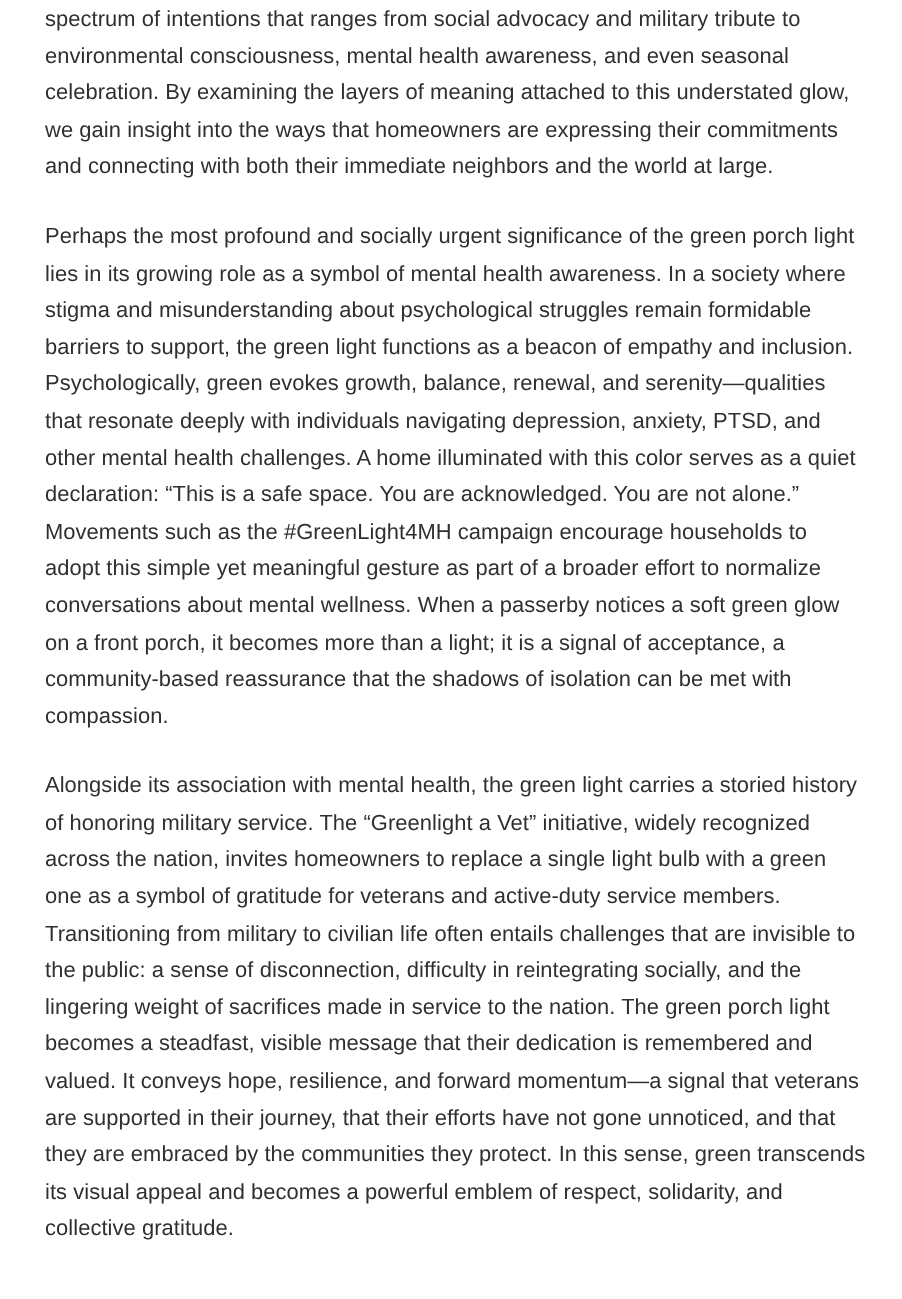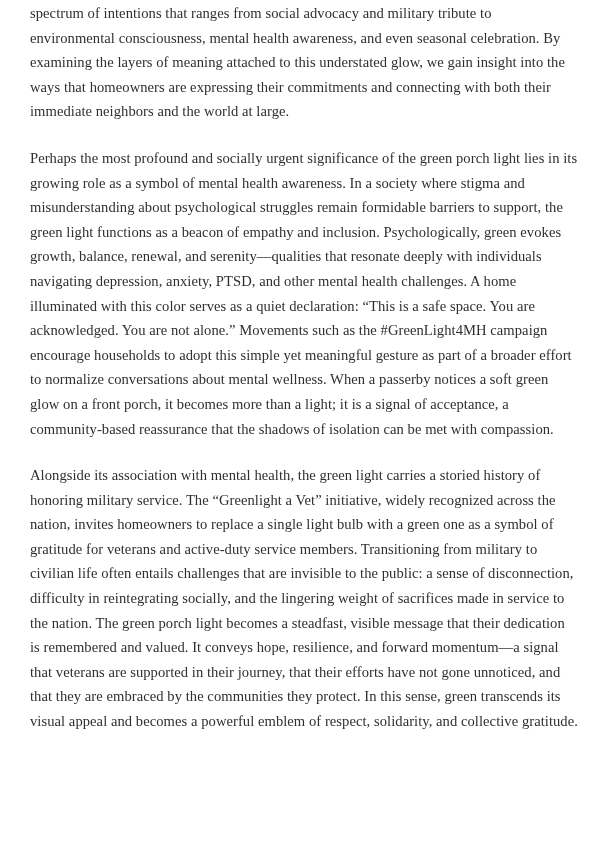--- a/index.html
+++ b/index.html
@@ -11,21 +11,21 @@
       width: 601px;
       height: 866px;
       overflow: hidden;
       position: relative;
     }
     .doc {
       position: absolute;
       left: 30px;
       top: 1px;
       width: 548px;
-      font-family: Liberation Serif, serif;
+      font-family: Liberation Sans, sans-serif;
       font-size: 14.6px;
       line-height: 24.6px;
       color: #2f2f2f;
       letter-spacing: 0.05px;
     }
     .doc p {
       margin: 0 0 22px 0;
     }
   </style>
 </head>

